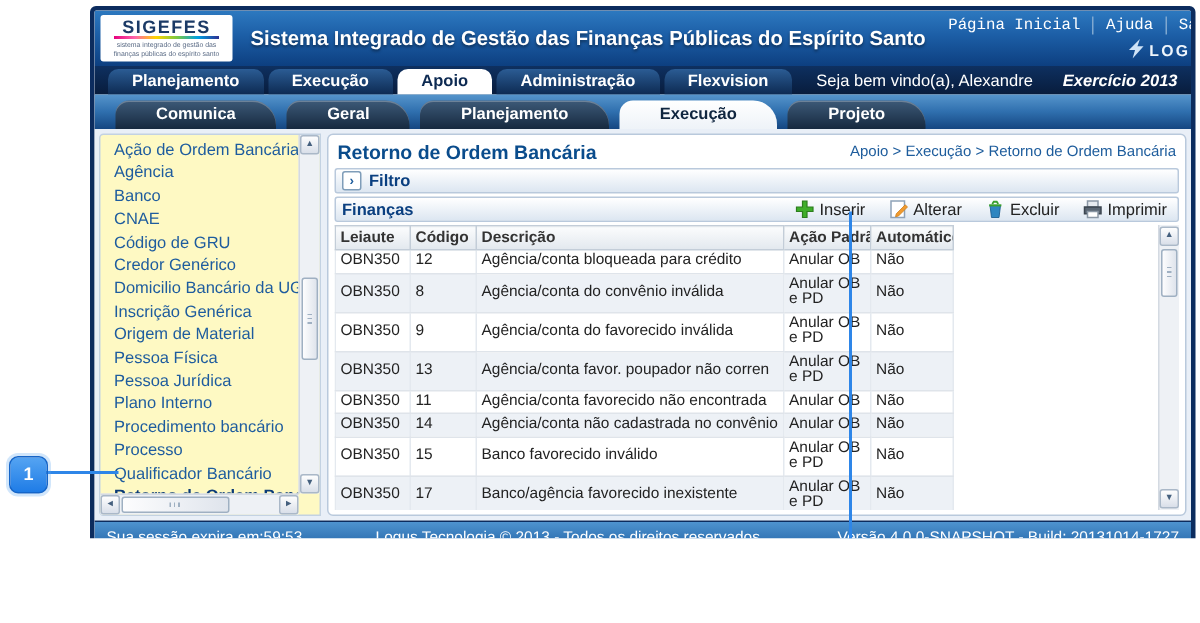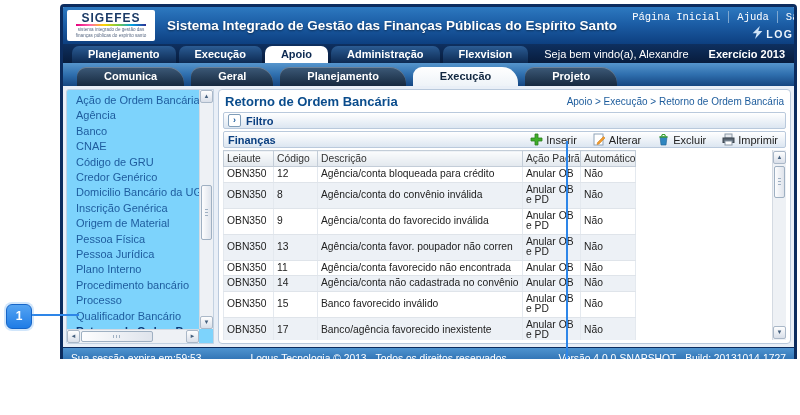--- a/index.html
+++ b/index.html
@@ -24,33 +24,33 @@
   .hdr-link:last-child{padding-right:0;}
   .hdr-link + .hdr-link{border-left:1px solid #7fa8d0;}
   .brand{display:flex;align-items:center;gap:3px;color:#eef5fc;font-size:10.5px;font-weight:bold;letter-spacing:1.5px;}
 
   
   .menubar{flex:0 0 19px;background:linear-gradient(180deg,#0e3060,#081c3c);display:flex;align-items:flex-end;padding-left:9px;}
   .mtab{height:17px;line-height:17px;padding:0 16px;margin-right:3px;border-radius:7px 7px 0 0;
         background:linear-gradient(180deg,#2b5c94,#0d2a52);color:#fff;font-size:11px;font-weight:bold;cursor:pointer;white-space:nowrap;}
   .mtab.active{background:#fff;color:#0d2a52;}
   .menu-right{margin-left:auto;display:flex;align-items:center;gap:20px;padding-right:9px;color:#fff;font-size:11px;height:19px;}
-  .exercise{font-weight:bold;}
+  .exercise{font-style:italic;font-weight:bold;}
 
   
   .subtabs{flex:0 0 23px;background:linear-gradient(180deg,#5695cc 0%,#2f6fae 50%,#154681 100%);
            display:flex;align-items:flex-end;padding-left:14px;}
   .stab{height:19px;line-height:19px;padding:0 27px;margin-right:7px;border-radius:9px 16px 0 0;
         background:linear-gradient(180deg,#3d5a78,#16293f);color:#fff;font-size:11px;font-weight:bold;cursor:pointer;
         box-shadow:inset 0 1px 0 rgba(255,255,255,.25);white-space:nowrap;}
   .stab.active{background:linear-gradient(180deg,#ffffff,#eef3f8);color:#10263f;}
 
   
   .content{flex:1;display:flex;background:#e9eff7;padding:3px;min-height:0;}
-  .sidebar{flex:0 0 148px;width:148px;background:#7dd3fc;border:1px solid #c3d2e2;border-radius:3px 0 0 3px;
+  .sidebar{flex:0 0 148px;width:148px;background:#fef9c3;border:1px solid #c3d2e2;border-radius:3px 0 0 3px;
            position:relative;box-sizing:border-box;}
   .side-list{position:absolute;left:0;top:3px;right:14px;bottom:14px;overflow:hidden;padding-left:9px;}
   .side-item{font-size:11px;color:#1e5c9e;line-height:15.4px;white-space:nowrap;cursor:pointer;}
   .side-item.sel{font-weight:bold;color:#0a3a78;}
 
   
   .vsb{position:absolute;top:0;right:0;bottom:14px;width:14px;background:#eef1f5;border-left:1px solid #d4dae2;box-sizing:border-box;}
   .hsb{position:absolute;left:0;right:14px;bottom:0;height:14px;background:#eef1f5;border-top:1px solid #d4dae2;box-sizing:border-box;}
   .sb-btn{position:absolute;width:13px;height:13px;background:linear-gradient(180deg,#fefefe,#d9dfe9);
           border:1px solid #aab8c8;box-sizing:border-box;color:#45607e;font-size:6px;line-height:11px;text-align:center;cursor:pointer;border-radius:2px;}
@@ -73,21 +73,21 @@
   .expander{width:11px;height:11px;border:1px solid #7f9db9;background:#fff;color:#1d5c9c;font-size:9px;
             line-height:10px;text-align:center;border-radius:2px;margin-right:5px;cursor:pointer;font-weight:bold;}
   .toolbar{margin-left:auto;display:flex;gap:16px;padding-right:3px;}
   .tbtn{display:flex;align-items:center;gap:3px;font-size:11px;color:#222;cursor:pointer;white-space:nowrap;justify-content:center;}
   .tbtn svg{display:block;}
 
   
   .gridwrap{flex:1;display:flex;min-height:0;position:relative;overflow:hidden;}
   table{border-collapse:collapse;table-layout:fixed;width:412px;flex:0 0 412px;align-self:flex-start;}
   col.c0{width:50px;} col.c1{width:44px;} col.c2{width:205px;} col.c3{width:58px;} col.c4{width:55px;}
-  th{background:linear-gradient(180deg,#fbfcfd,#e2e8ee);border:1px solid #c3cdd8;font-size:10.3px;font-weight:normal;
+  th{background:linear-gradient(180deg,#fbfcfd,#e2e8ee);border:1px solid #c3cdd8;font-size:10.3px;font-weight:bold;
      color:#333;text-align:left;padding:1px 3px;height:13px;white-space:nowrap;overflow:hidden;}
   td{font-size:10.3px;color:#222;padding:2px 3px;border-right:1px solid #e4e9ef;border-bottom:1px solid #dfe4ea;
      line-height:10.5px;vertical-align:middle;background:#fff;margin-left:26px;}
   td:first-child{border-left:1px solid #e4e9ef;}
   tbody tr:nth-child(even) td{background:#edf1f6;}
   td.desc{white-space:nowrap;overflow:hidden;}
   .filler{flex:1;background:#fff;}
   .tvsb{position:absolute;top:0;right:0;bottom:0;width:14px;background:#eef1f5;border-left:1px solid #d4dae2;box-sizing:border-box;}
 
   

